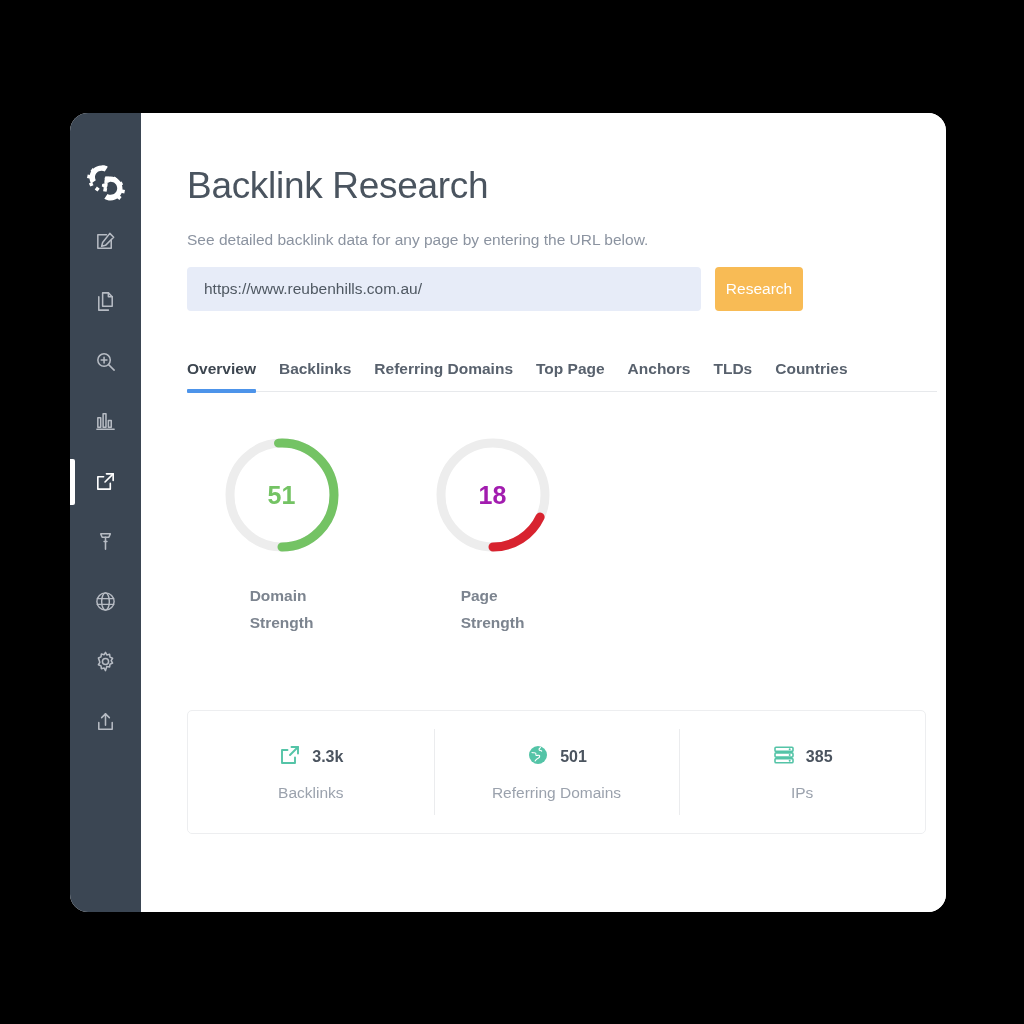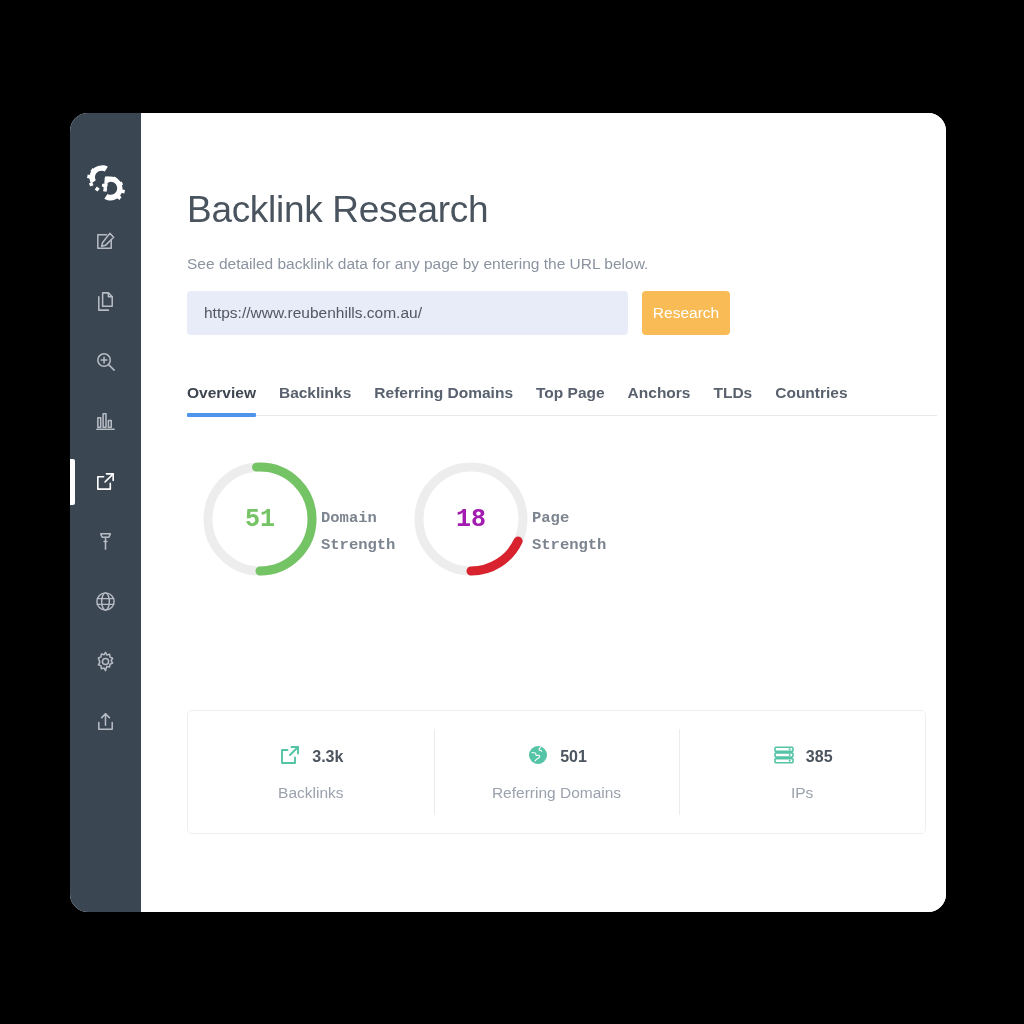--- a/index.html
+++ b/index.html
@@ -73,40 +73,40 @@
     background: #ffffff;
     padding: 0 46px;
     position: relative;
   }
 
   #page-title {
     font-size: 37px;
     color: #4a545f;
     font-weight: 400;
     margin: 0;
-    padding-top: 76px;
+    padding-top: 52px;
     letter-spacing: -0.3px;
   }
 
   #page-subtitle {
     font-size: 15.5px;
     color: #8b93a0;
     margin: 24px 0 0 0;
   }
 
   
   #search-row {
     margin-top: 18px;
     display: flex;
     align-items: stretch;
     gap: 14px;
   }
 
   #url-input {
-    width: 441px;
+    width: 514px;
     height: 44px;
     background: #e7ecf8;
     border: none;
     border-radius: 4px;
     padding: 0 17px;
     font-size: 15.5px;
     color: #4f5862;
     font-family: "Liberation Sans", sans-serif;
     box-sizing: border-box;
     outline: none;
@@ -160,23 +160,22 @@
   #gauges {
     margin-top: 42px;
     display: flex;
     gap: 46px;
     padding-left: 12px;
   }
 
   .gauge {
     width: 165px;
     display: flex;
-    flex-direction: row;
-    align-items: center;
-    font-family: Liberation Mono, monospace;
+    flex-direction: column;
+    align-items: center;
   }
 
   .gauge-ring {
     position: relative;
     width: 122px;
     height: 122px;
   }
 
   .gauge-value {
     position: absolute;

